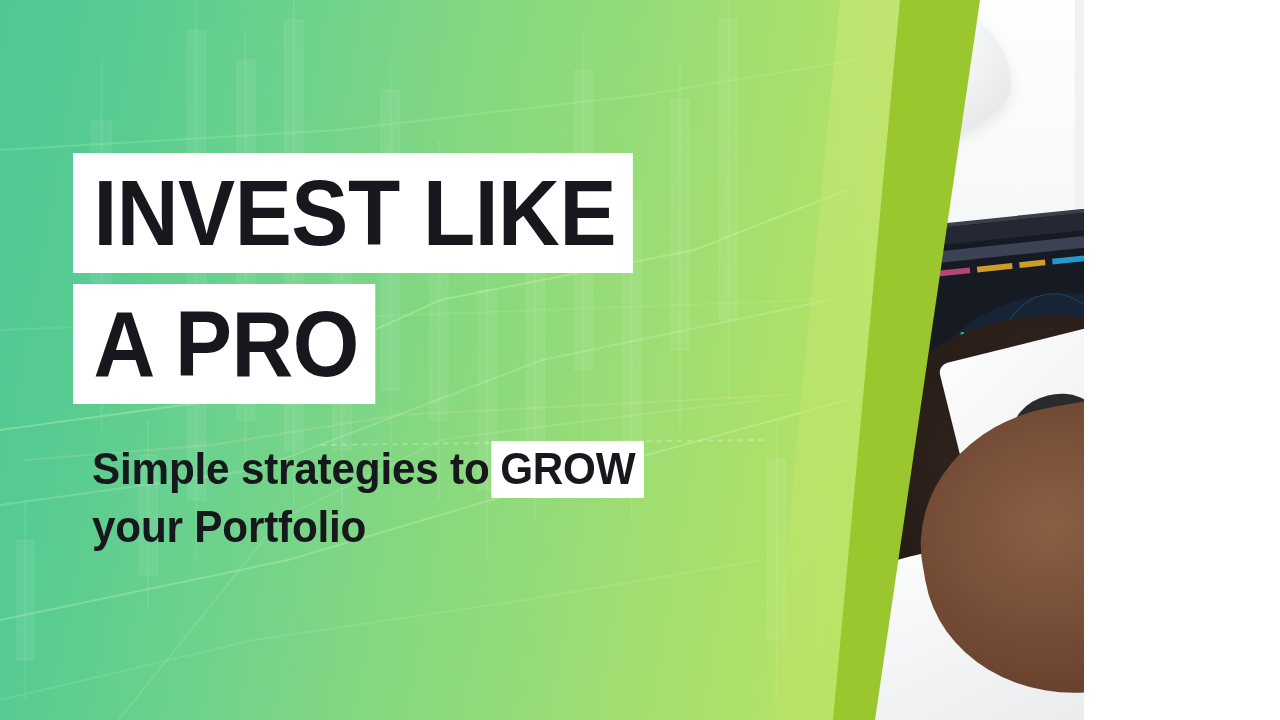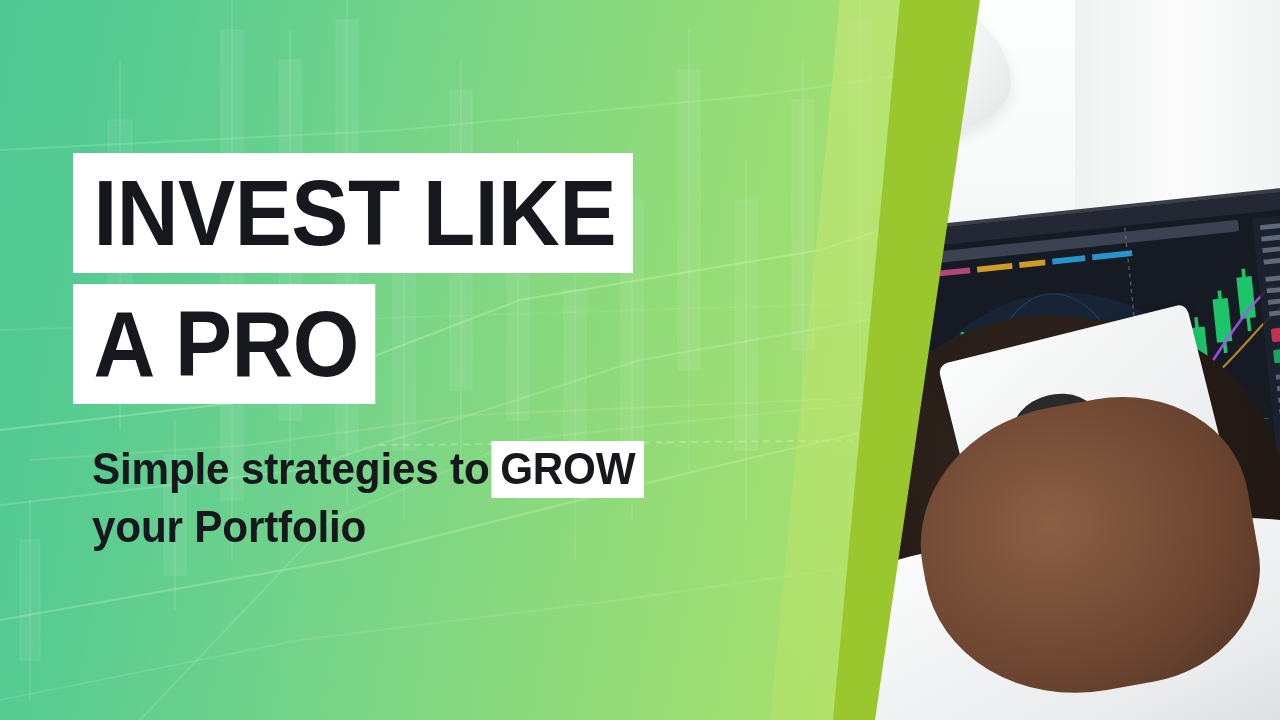--- a/index.html
+++ b/index.html
@@ -2,21 +2,21 @@
 <html><head>
 <meta charset="utf-8">
 <style>
   html, body {
     margin: 0;
     padding: 0;
     background: #ffffff;
   }
   .banner {
     position: relative;
-    width: 1280px;
+    width: 1084px;
     height: 720px;
     overflow: hidden;
     font-family: "Liberation Sans", sans-serif;
   }
 
   
   .bg-gradient {
     position: absolute;
     inset: 0;
     background: linear-gradient(100deg,

